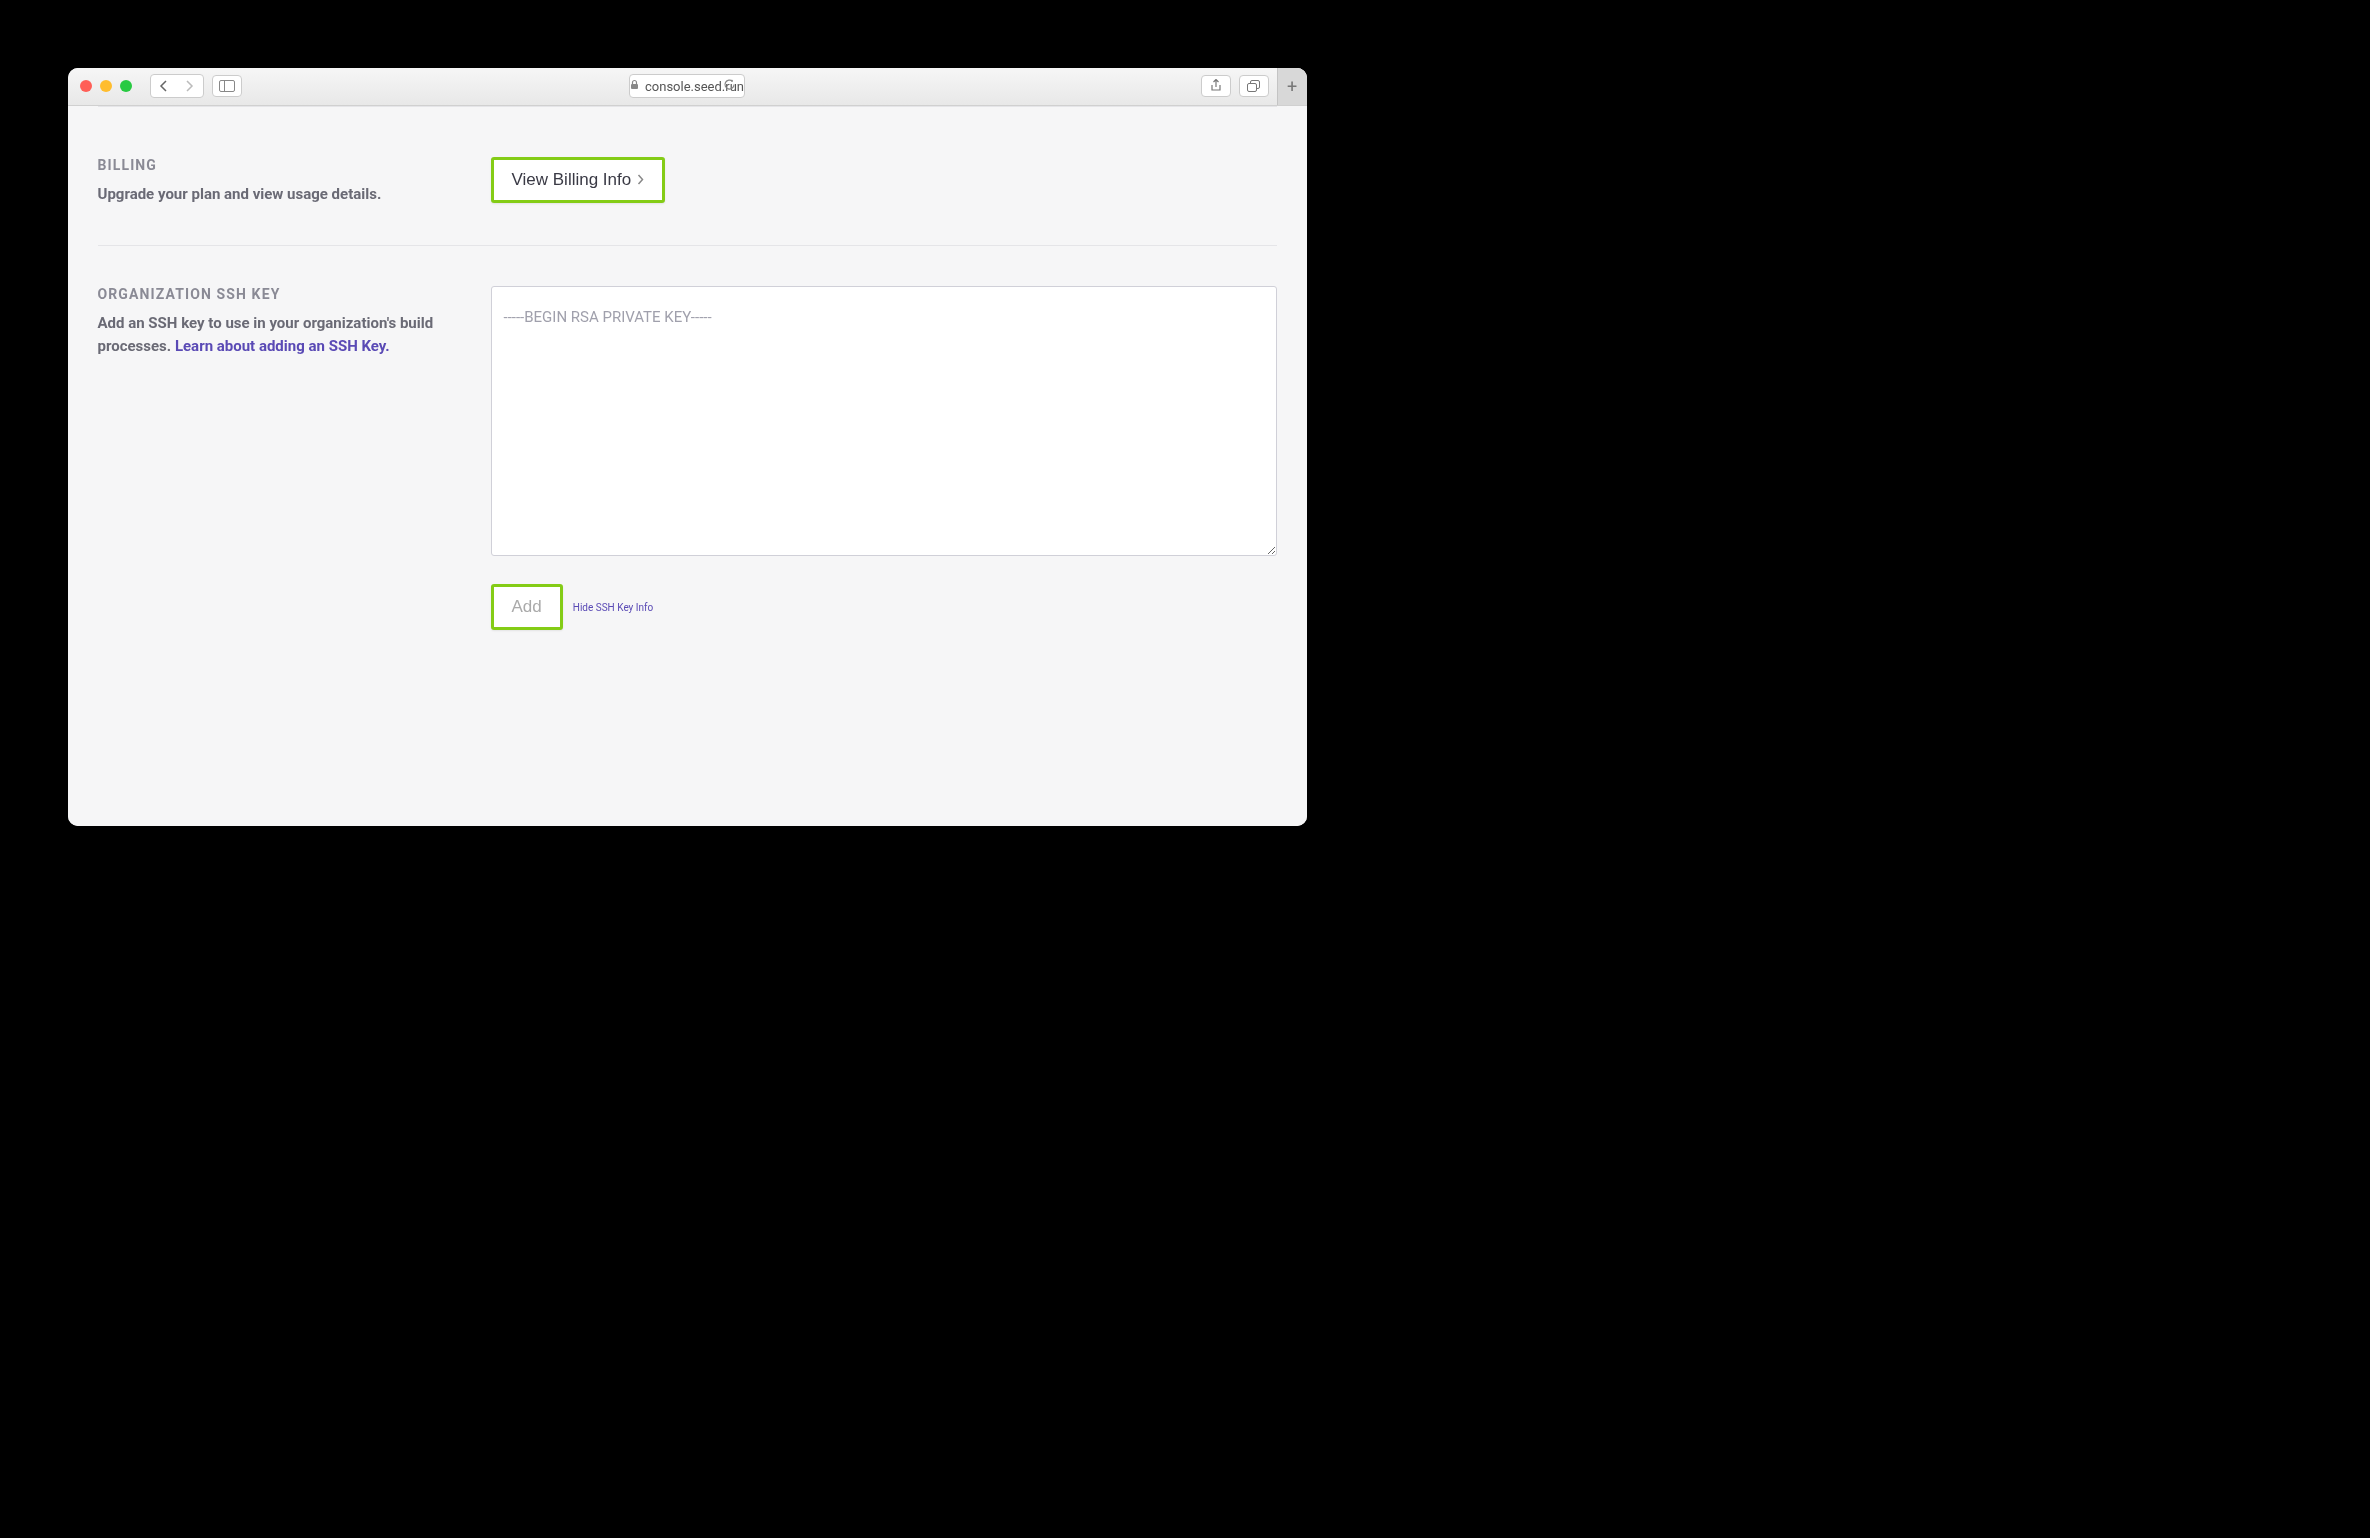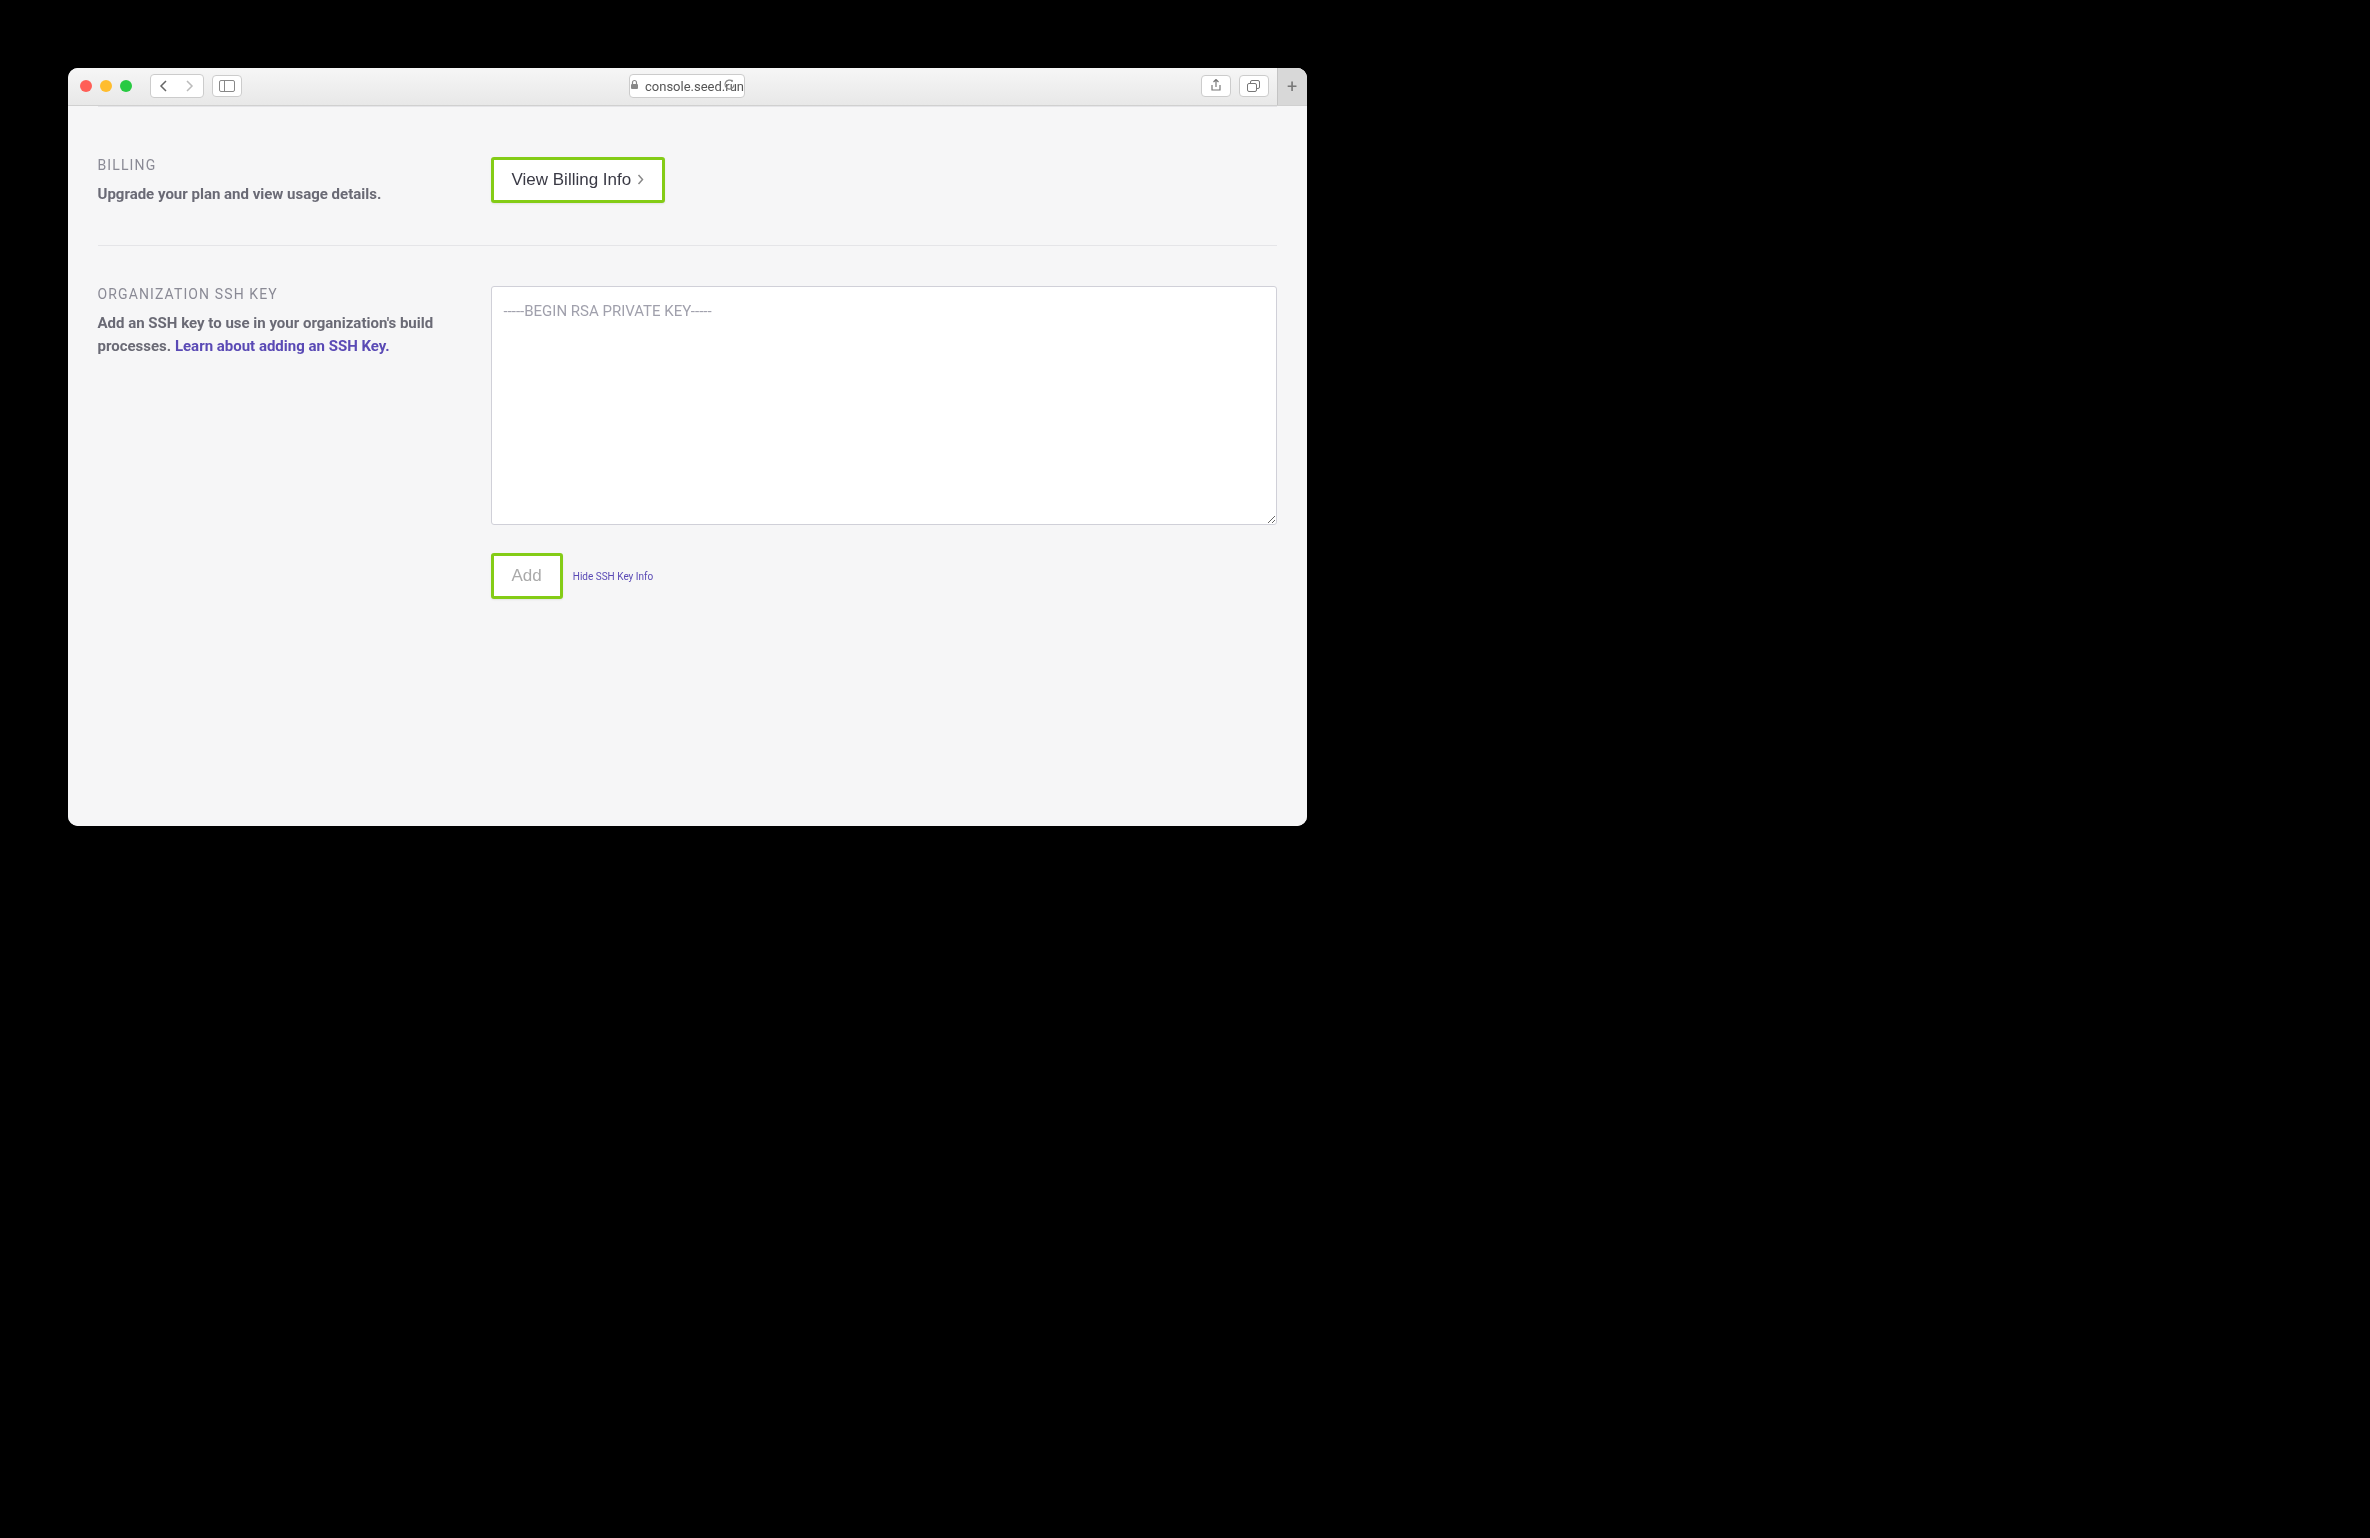--- a/index.html
+++ b/index.html
@@ -150,21 +150,21 @@
     }
     .section-left {
       width: 393px;
       flex-shrink: 0;
     }
     .section-right {
       flex: 1;
     }
     .section-heading {
       font-size: 14px;
-      font-weight: 400;
+      font-weight: 700;
       letter-spacing: 0.08em;
       color: #8a8a95;
       margin-bottom: 10px;
     }
     .section-heading.danger {
       color: #e84c4c;
     }
     .section-desc {
       font-size: 15px;
       color: #6a6a75;
@@ -198,22 +198,22 @@
     .btn.danger {
       border-color: #e84c4c;
       color: #e84c4c;
     }
     .btn.disabled {
       color: #aaa;
       cursor: default;
     }
     textarea.ssh-input {
       width: 100%;
-      height: 239px;
-      padding: 15px 12px;
+      height: 270px;
+      padding: 21px 12px;
       border: 1px solid #d0d0d8;
       border-radius: 3px;
       font-size: 15px;
       font-family: inherit;
       color: #0f172a;
       resize: vertical;
     }
     textarea.ssh-input::placeholder {
       color: #a0a0ac;
     }

